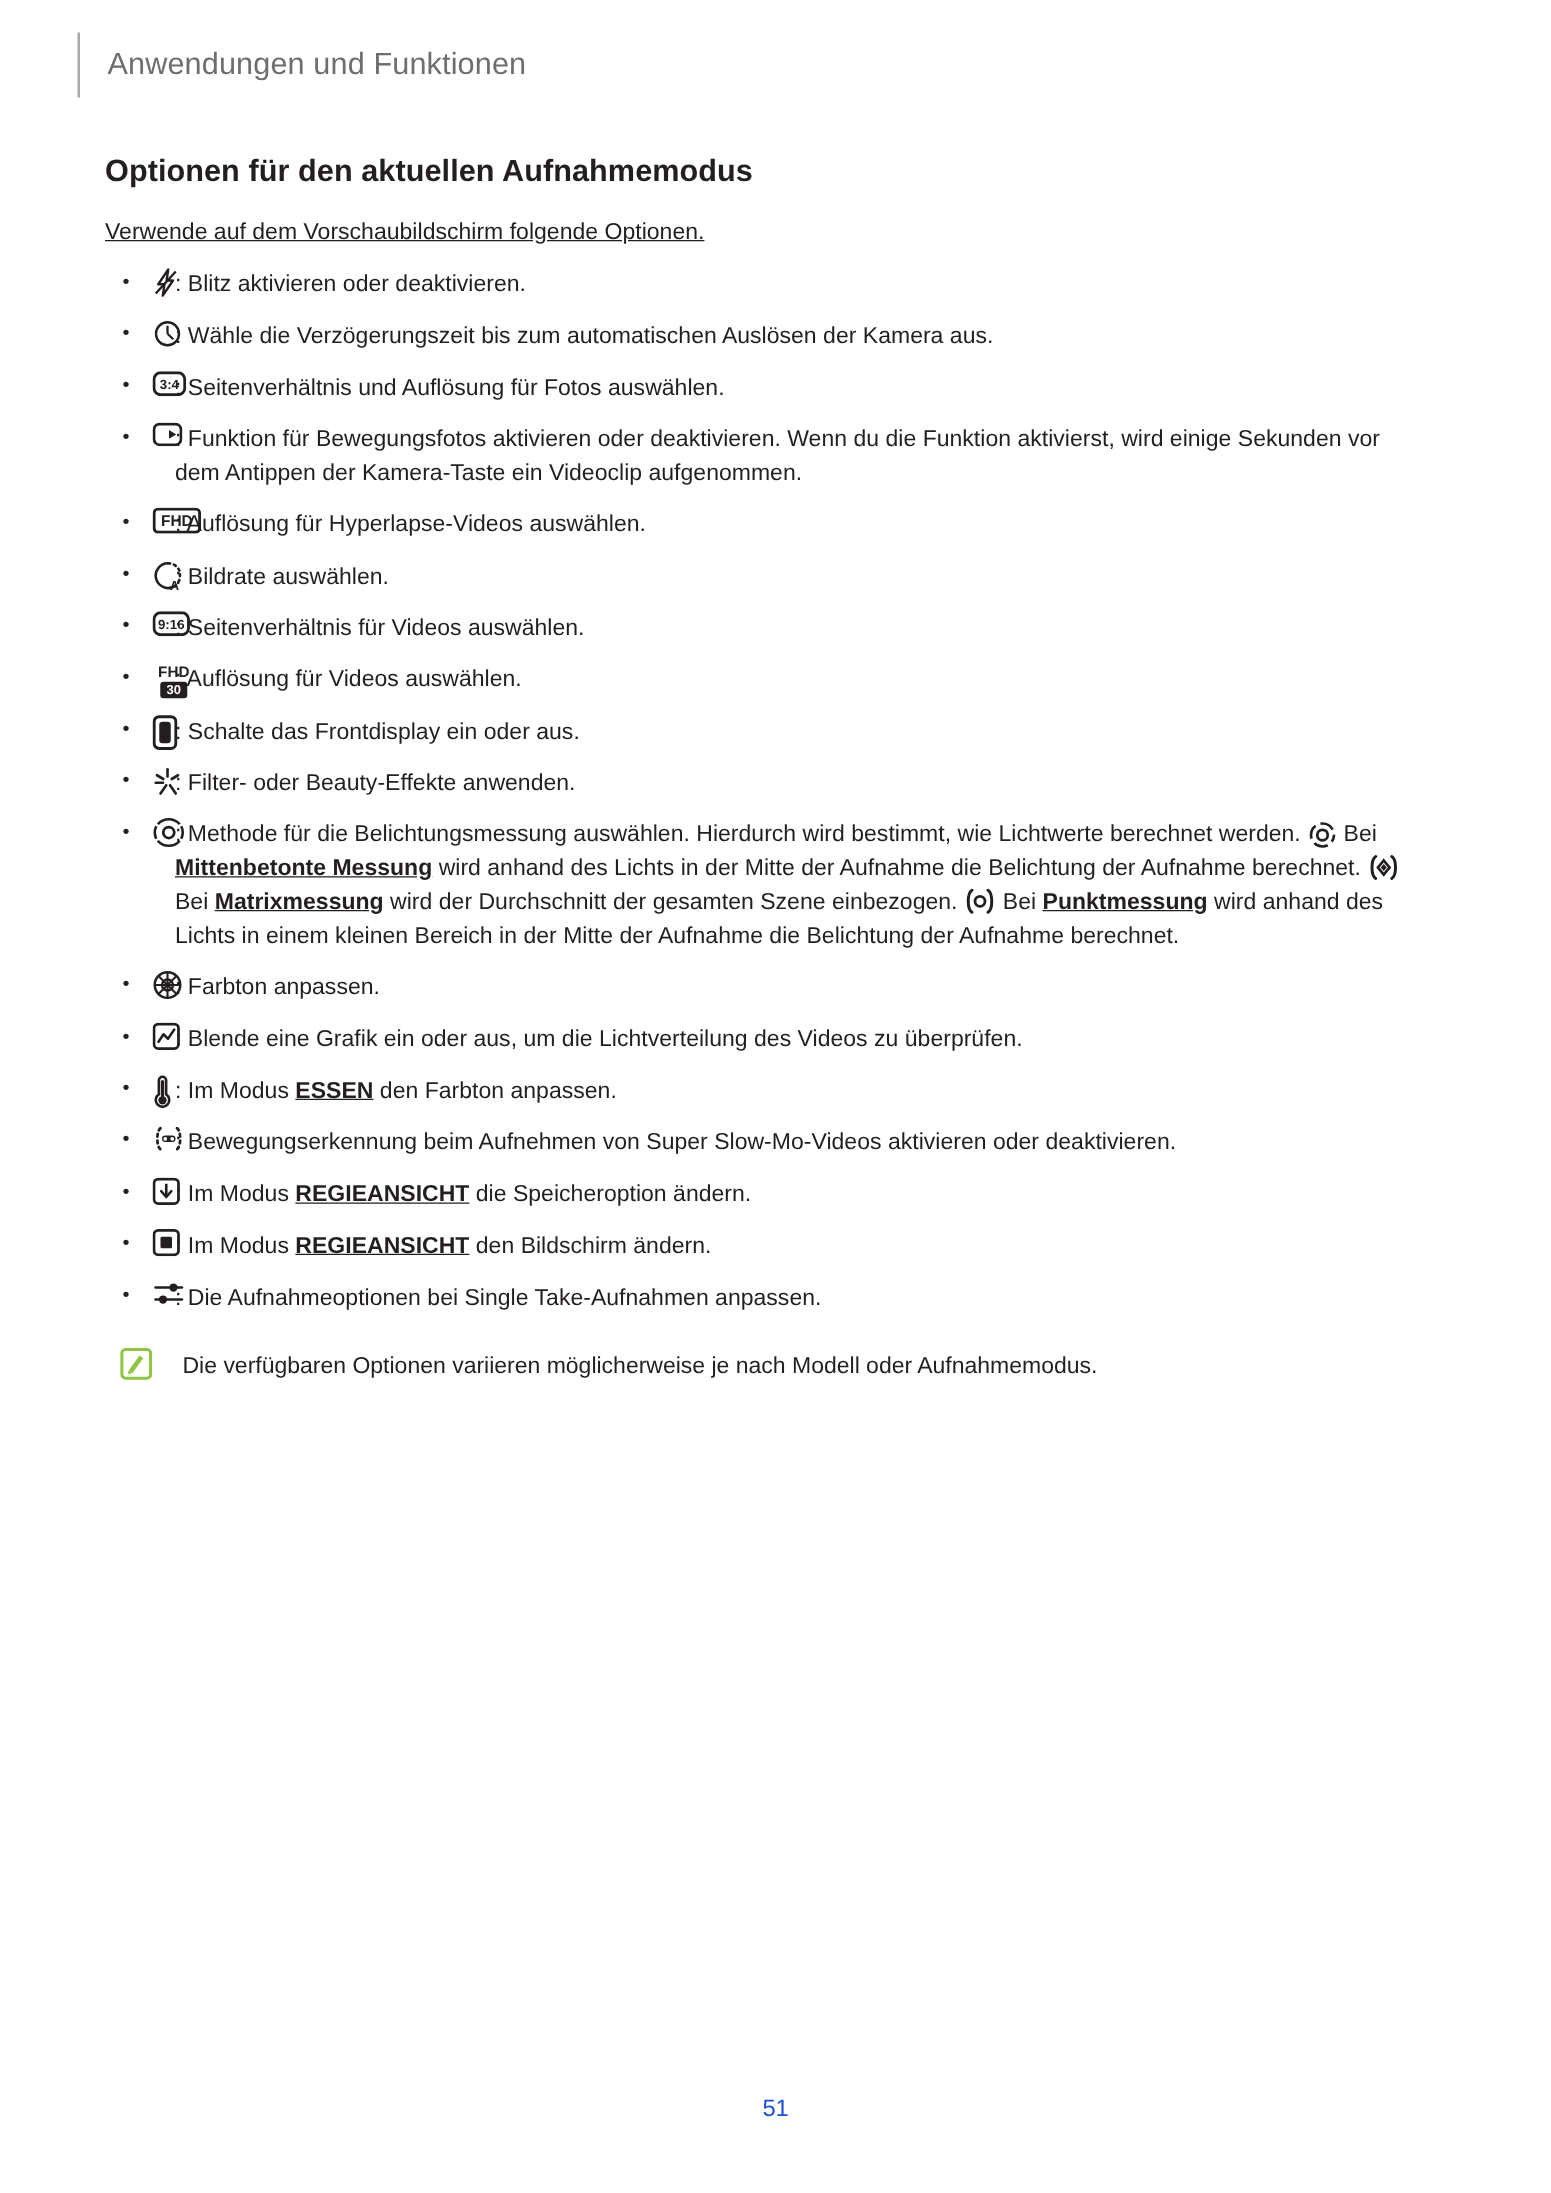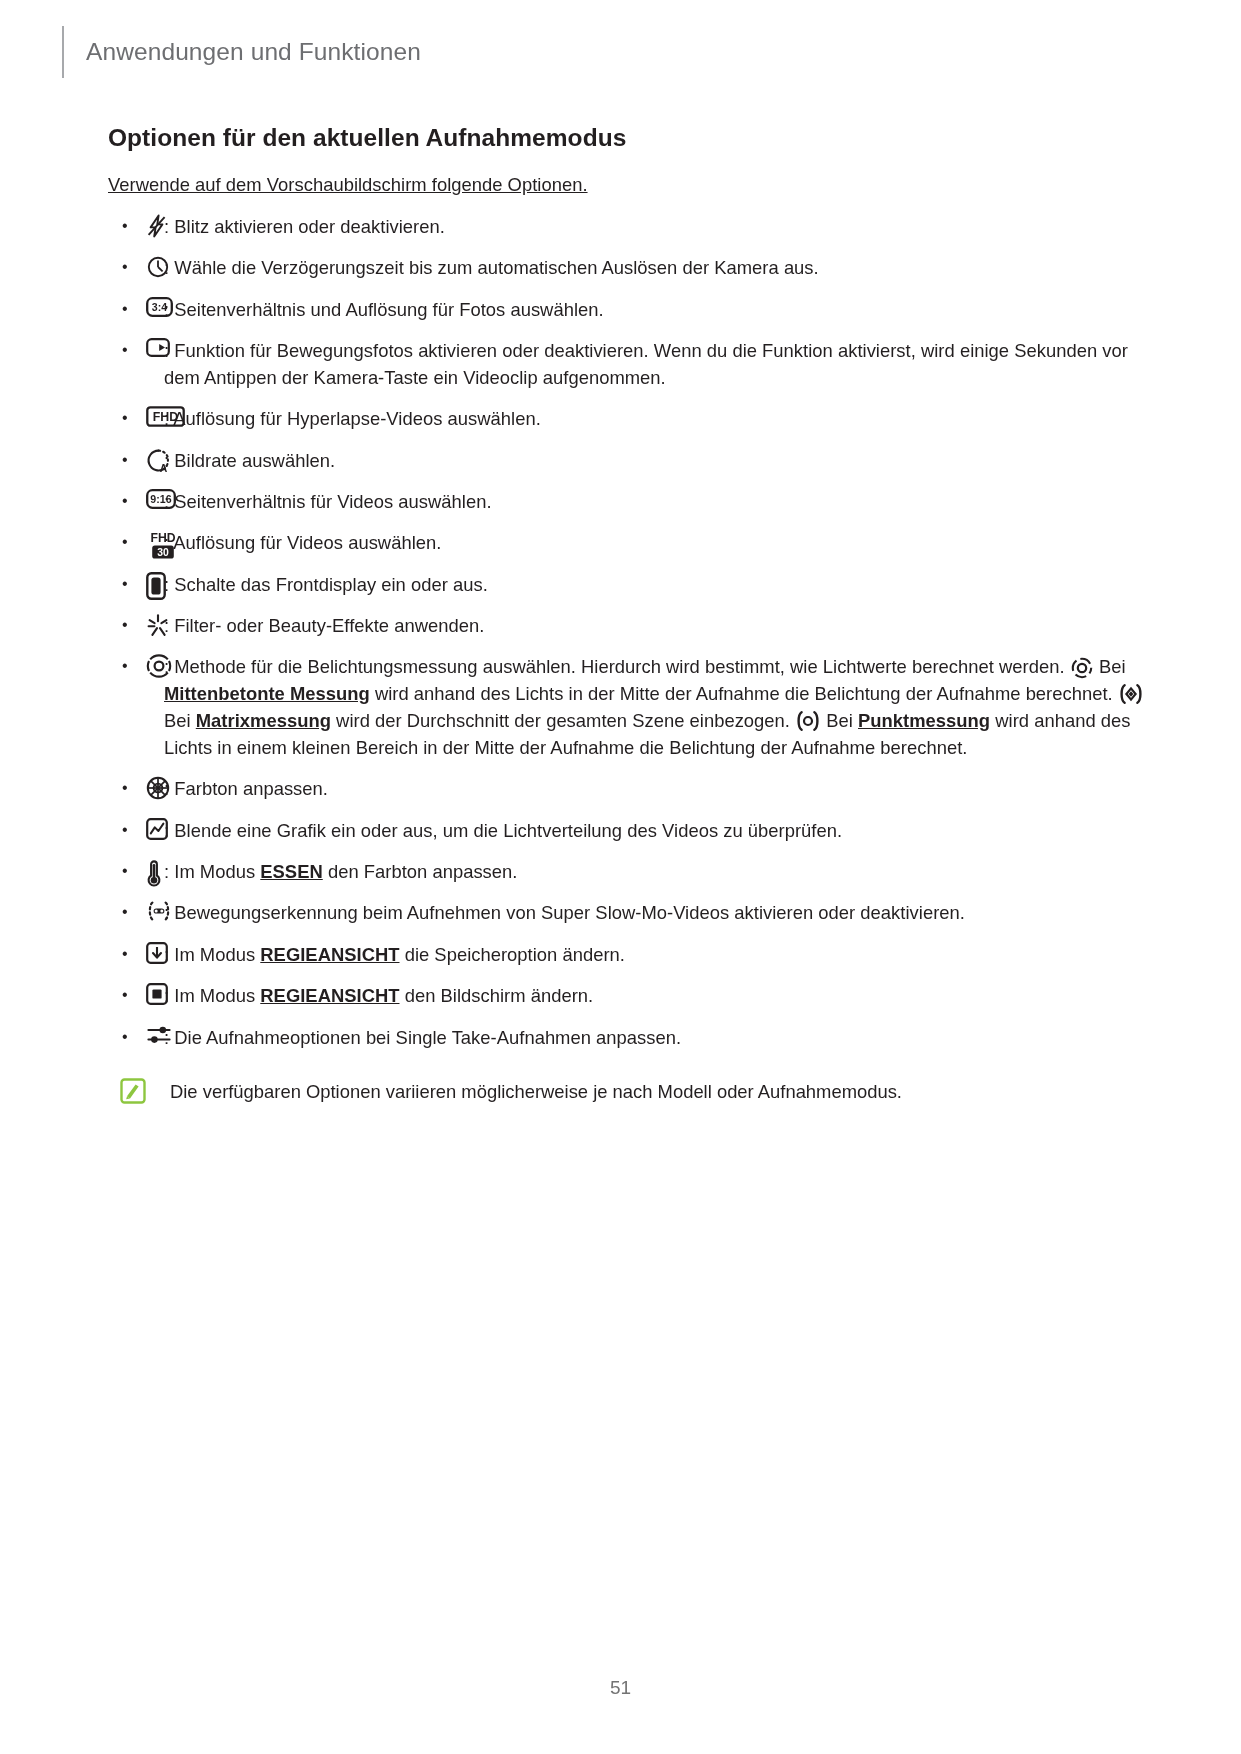--- a/index.html
+++ b/index.html
@@ -35,21 +35,20 @@
     letter-spacing: .1px;
     white-space: nowrap;
   }
 
   
   .content {
     position: absolute;
     top: 124px;
     left: 84px;
     width: 1040px;
-    margin-left: 24px;
   }
   h1.section-title {
     font-size: 24.5px;
     font-weight: bold;
     color: #231f20;
     margin: 0 0 22px 0;
     letter-spacing: .05px;
   }
   p.lead {
     font-size: 18.4px;
@@ -110,21 +109,21 @@
     height: 26px;
   }
   .note-text { display: block; padding-top: 2px; }
 
   .pageno {
     position: absolute;
     bottom: 55px;
     left: 0; right: 0;
     text-align: center;
     font-size: 19px;
-    color: #737373;
+    color: #1d4ed8;
   }
 
   b, strong { font-weight: bold; text-decoration: underline; }
 </style>
 </head>
 <body>
 
 <div class="page-header">
   <div class="header-rule"></div>
   <div class="header-title">Anwendungen und Funktionen</div>

